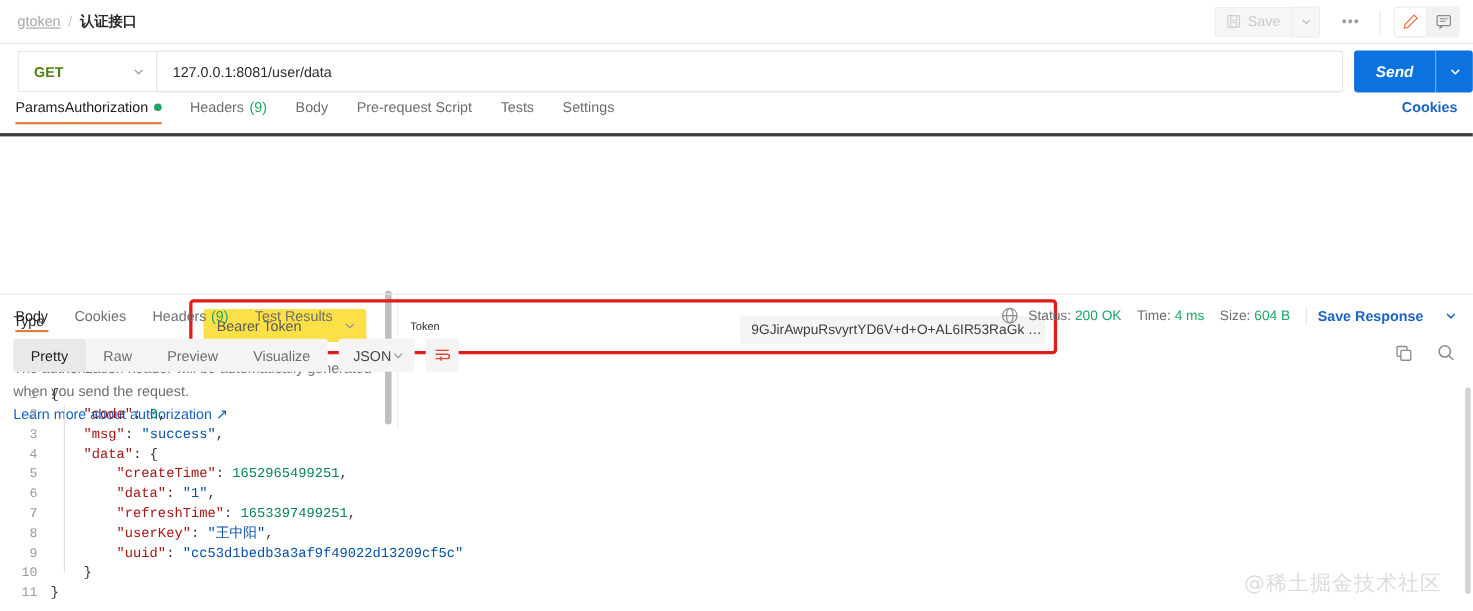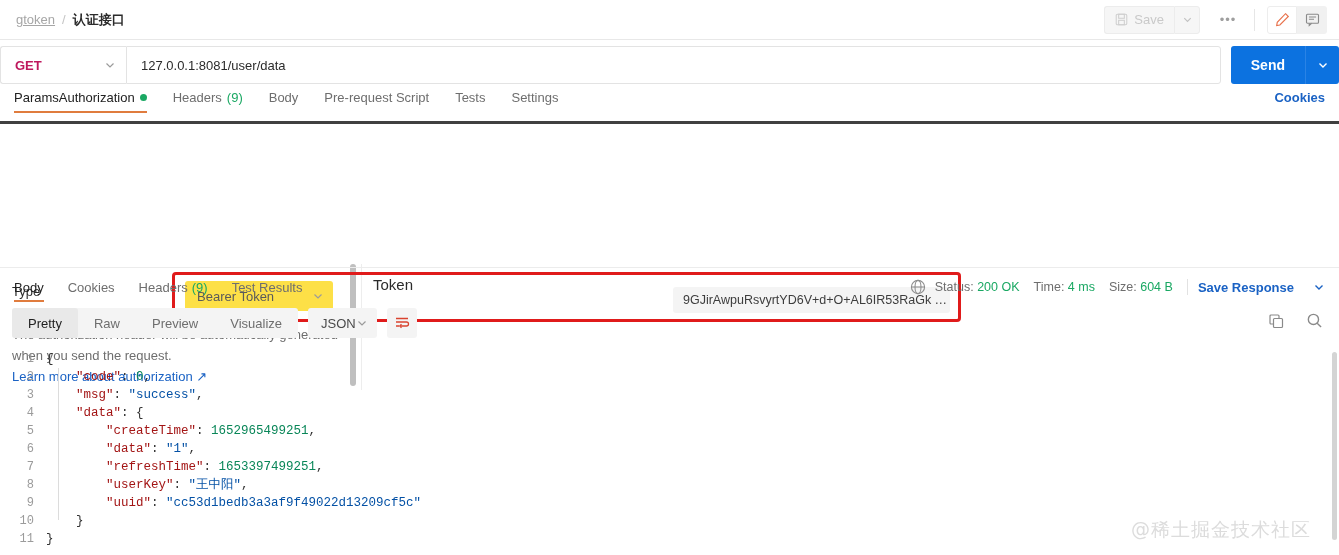--- a/index.html
+++ b/index.html
@@ -48,38 +48,39 @@
   .iconbtn.active { background: #ffffff; border: 1px solid #ededed; color: #e8704a; }
   .iconbtn.first { border-radius: 3px 0 0 3px; }
   .iconbtn.last  { border-radius: 0 3px 3px 0; }
 
   
   .urlrow {
     height: 50px; display: flex; align-items: center;
     padding: 0 0 0 0; position: relative;
   }
   .method-box {
-    width: 126px; height: 38px; margin-left: 0;
+    width: 126px; height: 38px; margin-left: 16px;
     border: 1px solid #e3e3e3; border-right: none;
     border-radius: 3px 0 0 3px; background: #fff;
     display: flex; align-items: center; padding: 0 10px 0 14px;
-    font-size: 13px; color: #be185d; font-weight: bold;
+    font-size: 13px; color: #4d7c0f; font-weight: bold;
   }
   .method-caret { margin-left: auto; color: #9b9b9b; display: flex; }
   .url-box {
     flex: 1; height: 38px; border: 1px solid #e3e3e3;
     border-radius: 0 3px 3px 0; background: #fff;
     display: flex; align-items: center; padding: 0 14px;
     font-size: 13px; color: #2b2b2b; margin-right: 10px;
   }
   .send-wrap { display: flex; align-items: center; margin-right: 0; }
   .send-btn {
     background: #0c72e0; color: #fff; font-size: 14px; font-weight: bold;
     height: 38px; display: flex; align-items: center; padding: 0 20px;
     border-radius: 3px 0 0 3px;
+    font-style: italic;
   }
   .send-caret {
     background: #0c72e0; color: #ffffff; height: 38px; width: 34px;
     display: flex; align-items: center; justify-content: center;
     border-radius: 0 3px 3px 0; border-left: 1px solid #2a83e5;
   }
 
   
   .reqtabs {
     height: 34px; display: flex; align-items: flex-start;
@@ -117,21 +118,21 @@
 
   .panel-scrollbar {
     position: absolute; left: 350px; top: 140px; width: 6px; height: 122px;
     background: #bfbfbf; border-radius: 3px;
   }
   .panel-divider {
     position: absolute; left: 361px; top: 140px; width: 1px; height: 126px;
     background: #ededed;
   }
 
-  .token-label { position: absolute; left: 373px; top: 152px; font-size: 15px; color: #2b2b2b; }
+  .token-label { position: absolute; left: 373px; top: 168px; font-size: 10px; color: #2b2b2b; }
   .token-input {
     position: absolute; left: 673px; top: 163px; width: 277px; height: 26px;
     background: #f4f4f4; border-radius: 3px; display: flex; align-items: center;
     padding: 0 10px; font-size: 12.5px; color: #3d3d3d; overflow: hidden;
     white-space: nowrap;
   }
   .redbox {
     position: absolute; left: 172px; top: 148px; width: 789px; height: 50px;
     border: 3px solid #e01b1b; border-radius: 4px; pointer-events: none;
   }

